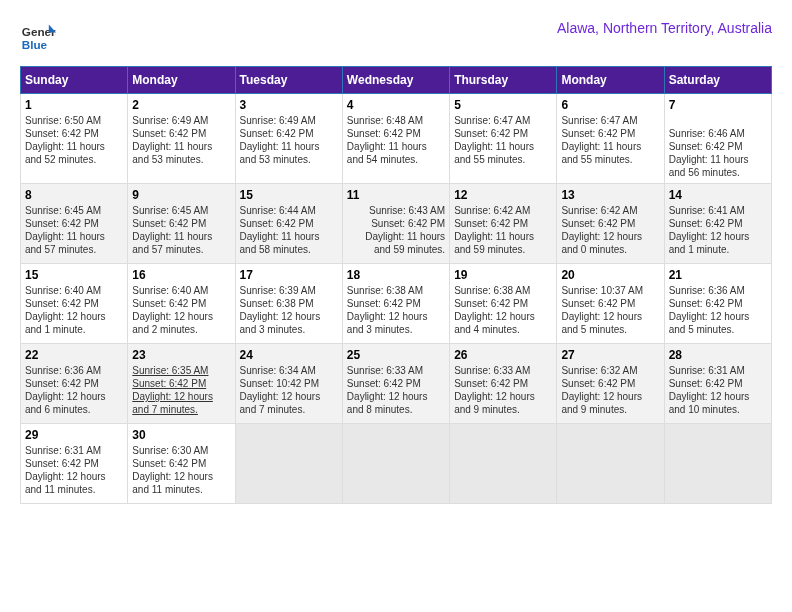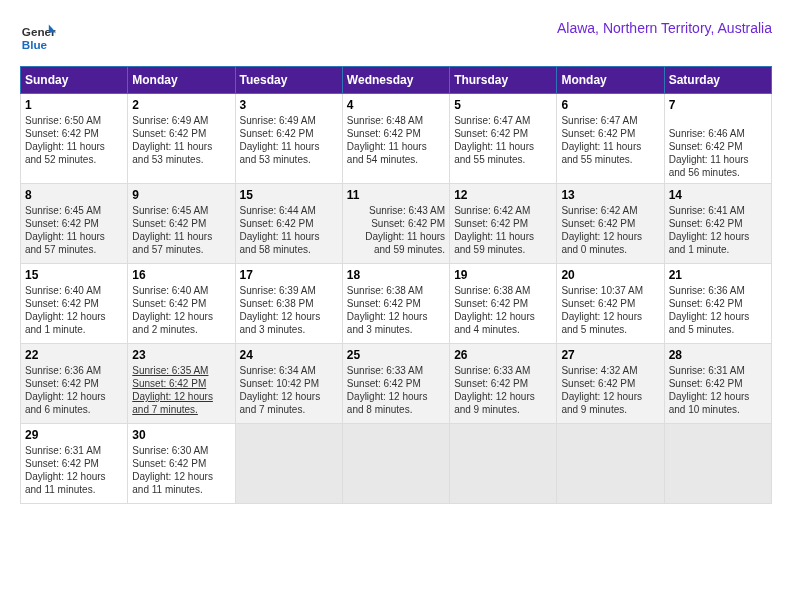--- a/index.html
+++ b/index.html
@@ -289,21 +289,21 @@
         </td>
         <td>
           <span class="day-number">26</span>
           <div class="day-content" style="white-space: pre-line;">Sunrise: 6:33 AM
 Sunset: 6:42 PM
 Daylight: 12 hours
 and 9 minutes.</div>
         </td>
         <td>
           <span class="day-number">27</span>
-          <div class="day-content" style="white-space: pre-line;">Sunrise: 4:32 AM
+          <div class="day-content" style="white-space: pre-line;">Sunrise: 6:32 AM
 Sunset: 6:42 PM
 Daylight: 12 hours
 and 9 minutes.</div>
         </td>
         <td>
           <span class="day-number">28</span>
           <div class="day-content" style="white-space: pre-line;">Sunrise: 6:31 AM
 Sunset: 6:42 PM
 Daylight: 12 hours
 and 10 minutes.</div>

